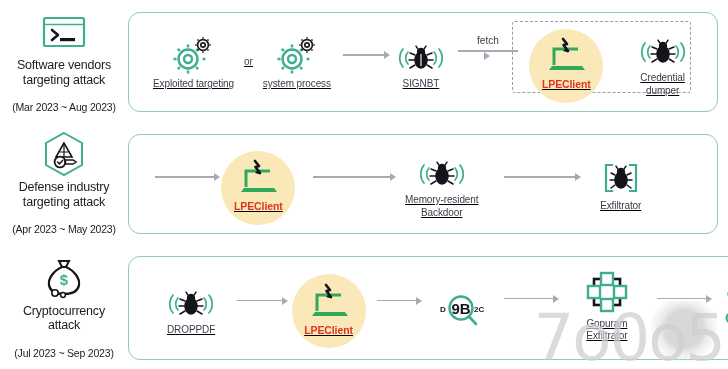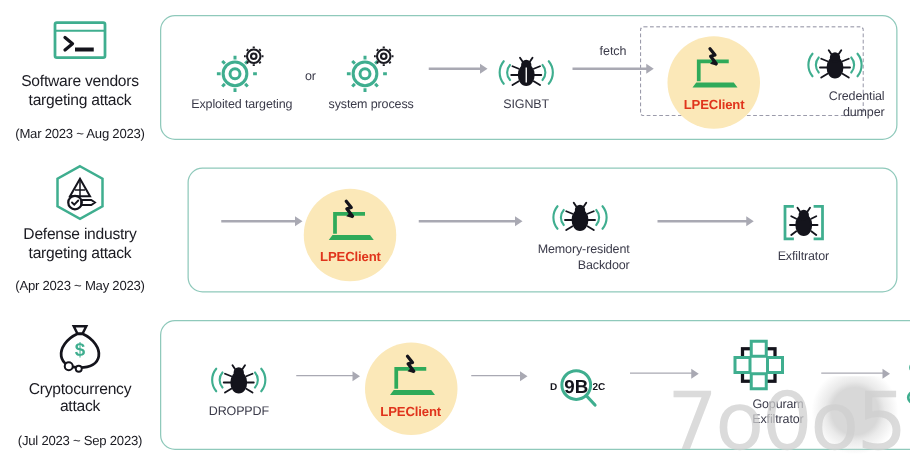--- a/index.html
+++ b/index.html
@@ -8,21 +8,21 @@
     background:#ffffff;
     font-family:"Liberation Sans","DejaVu Sans",sans-serif;
     overflow:hidden;
     position:relative;
   }
   .diagram{position:relative;width:728px;height:369px;}
 
   
   .row{position:absolute;left:0;width:728px;display:flex;align-items:center;}
   .row-1{top:6px;height:112px;}
-  .row-2{top:128px;height:112px;gap:22px;}
+  .row-2{top:128px;height:112px;}
   .row-3{top:250px;height:115px;}
 
   
   .caption{
     width:128px;min-width:128px;
     display:flex;flex-direction:column;align-items:center;justify-content:center;
     text-align:left;
   }
   .cap-icon{height:44px;display:flex;align-items:center;justify-content:center;margin-bottom:4px;}
   .cap-title{
@@ -40,21 +40,21 @@
     border-radius:12px;
     display:flex;align-items:center;
     margin-right:10px;
     box-sizing:border-box;
     background:#fff;
   }
   .row-3 .panel{height:104px;}
 
   .node{
     display:flex;flex-direction:column;align-items:center;justify-content:center;
-    position:relative;text-align:right;
+    position:relative;text-align:center;text-decoration:underline;
   }
   .node-icon{height:40px;display:flex;align-items:flex-end;justify-content:center;}
   .node-label{
     font-size:10px;line-height:12.5px;color:#3b3b4a;margin-top:5px;white-space:nowrap;
     letter-spacing:-0.1px;
   }
   .node-label.two{white-space:normal;width:80px;}
 
   
   .disc{
@@ -190,21 +190,21 @@
               <path d="M17 12l-5-2M17 17h-6M17 22l-5 3M29 12l5-2M29 17h6M29 22l5 3"></path>
             </g>
             <g stroke="#fff" stroke-width="1.1">
               <path d="M23 11v12"></path>
             </g>
           </svg>
         </div>
         <div class="node-label">SIGNBT</div>
       </div>
 
-      <div class="arrow" style="margin:0 10px 14px 14px;">
+      <div class="arrow" style="margin:0 10px 14px 14px;flex-direction:column;">
         <span class="shaft" style="width:60px;"></span>
           <span class="head"></span>
         <span class="arrow-label">fetch</span>
       </div>
 
       <div class="node lpe" style="margin-left:14px;">
         <div class="disc" style="left:50%;top:-4px;transform:translateX(-50%);"></div>
         <div class="node-icon" style="position:relative;z-index:2;">
           <svg width="42" height="38" viewBox="0 0 42 38">
             <path d="M9 30 V14 H33" fill="none" stroke="#2faa5a" stroke-width="3"></path>

